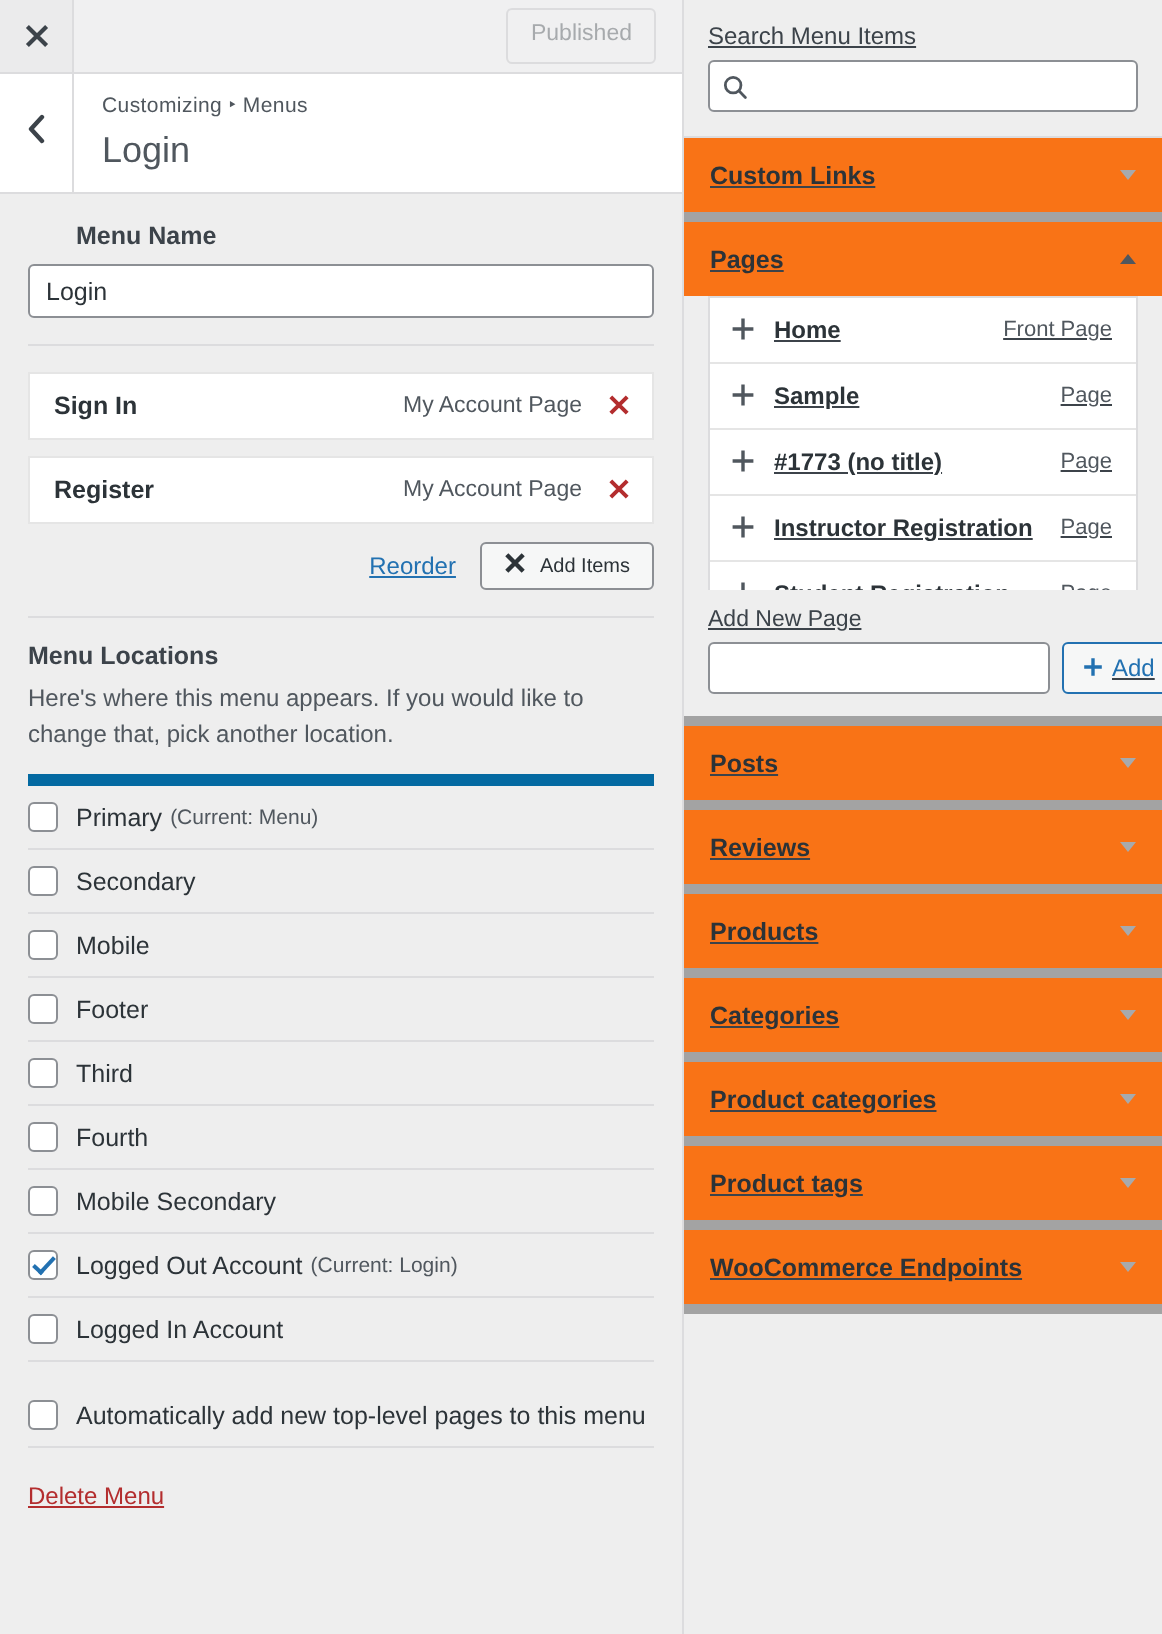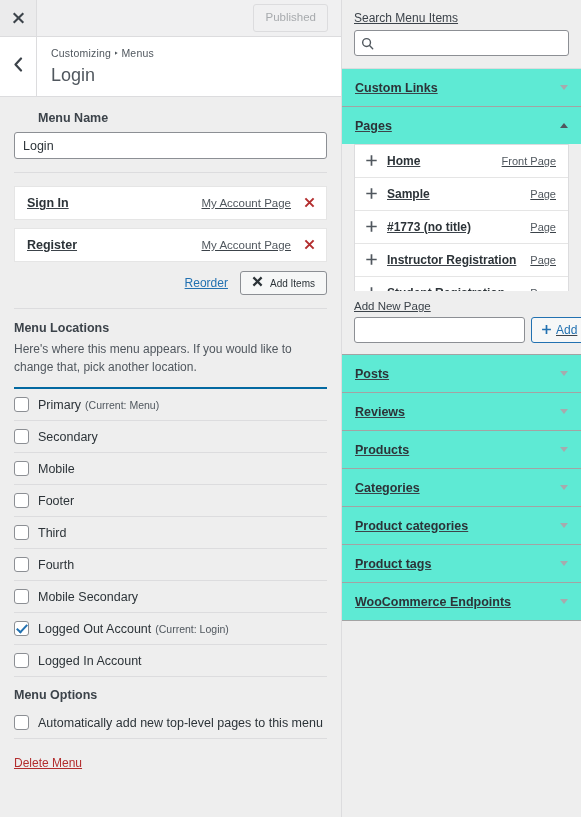--- a/index.html
+++ b/index.html
@@ -102,21 +102,21 @@
     padding: 0 8px;
     font-size: 12.5px;
     color: #2c3338;
     font-family: "Liberation Sans", sans-serif;
     outline: none;
   }
 
   .hr { height: 1px; background: #dcdcde; margin: 13px 0 0 0; }
 
   
-  .menu-items { margin-top: 13px; text-decoration: underline; }
+  .menu-items { margin-top: 13px; }
   .menu-item {
     background: #fff;
     border: 1px solid #e5e5e5;
     display: flex; align-items: center;
     height: 34px;
     padding: 0 8px 0 12px;
     margin-bottom: 8px;
     cursor: move;
   }
   .menu-item-title {
@@ -175,21 +175,21 @@
     color: #50575e;
     line-height: 1.5;
   }
 
   .checkbox-row {
     display: flex; align-items: center;
     padding: 8px 0;
     border-bottom: 1px solid #dcdcde;
     cursor: pointer;
   }
-  .checkbox-row:first-of-type { border-top: 2px solid #0369a1; }
+  .checkbox-row:first-of-type { border-top: 6px solid #0369a1; }
   .cbox {
     width: 15px; height: 15px; min-width: 15px;
     border: 1px solid #8c8f94;
     border-radius: 3px;
     background: #fff;
     margin-right: 9px;
     position: relative;
     display: inline-block;
   }
   .cbox.checked::after {
@@ -246,23 +246,23 @@
     outline: none;
     height: 100%;
     background: transparent;
     font-size: 12px;
     padding-left: 5px;
     color: #2c3338;
     font-family: "Liberation Sans", sans-serif;
   }
 
   .accordion-section {
-    background: #5eead4;
+    background: #f97316;
     border-top: 1px solid #dcdcde;
-    border-bottom: 1px solid #a3a3a3;
+    border-bottom: 5px solid #a3a3a3;
   }
   .accordion-section + .accordion-section { border-top: none; }
   .accordion-head {
     height: 37px;
     display: flex; align-items: center; justify-content: space-between;
     padding: 0 13px 0 13px;
     cursor: pointer;
   }
   .accordion-title {
     font-size: 12.5px;
@@ -465,21 +465,20 @@
             <span class="cbox-note">(Current: Login)</span>
           </div>
           <div class="checkbox-row">
             <span class="cbox"></span>
             <span class="cbox-label">Logged In Account</span>
           </div>
         </div>
       </div>
 
       <div class="options-block">
-        <div class="sub-heading">Menu Options</div>
         <div class="checkbox-row" style="border-top:none;">
           <span class="cbox"></span>
           <span class="cbox-label">Automatically add new top-level pages to this menu</span>
         </div>
         <span class="delete-menu">Delete Menu</span>
       </div>
 
     </div>
   </div>
 

